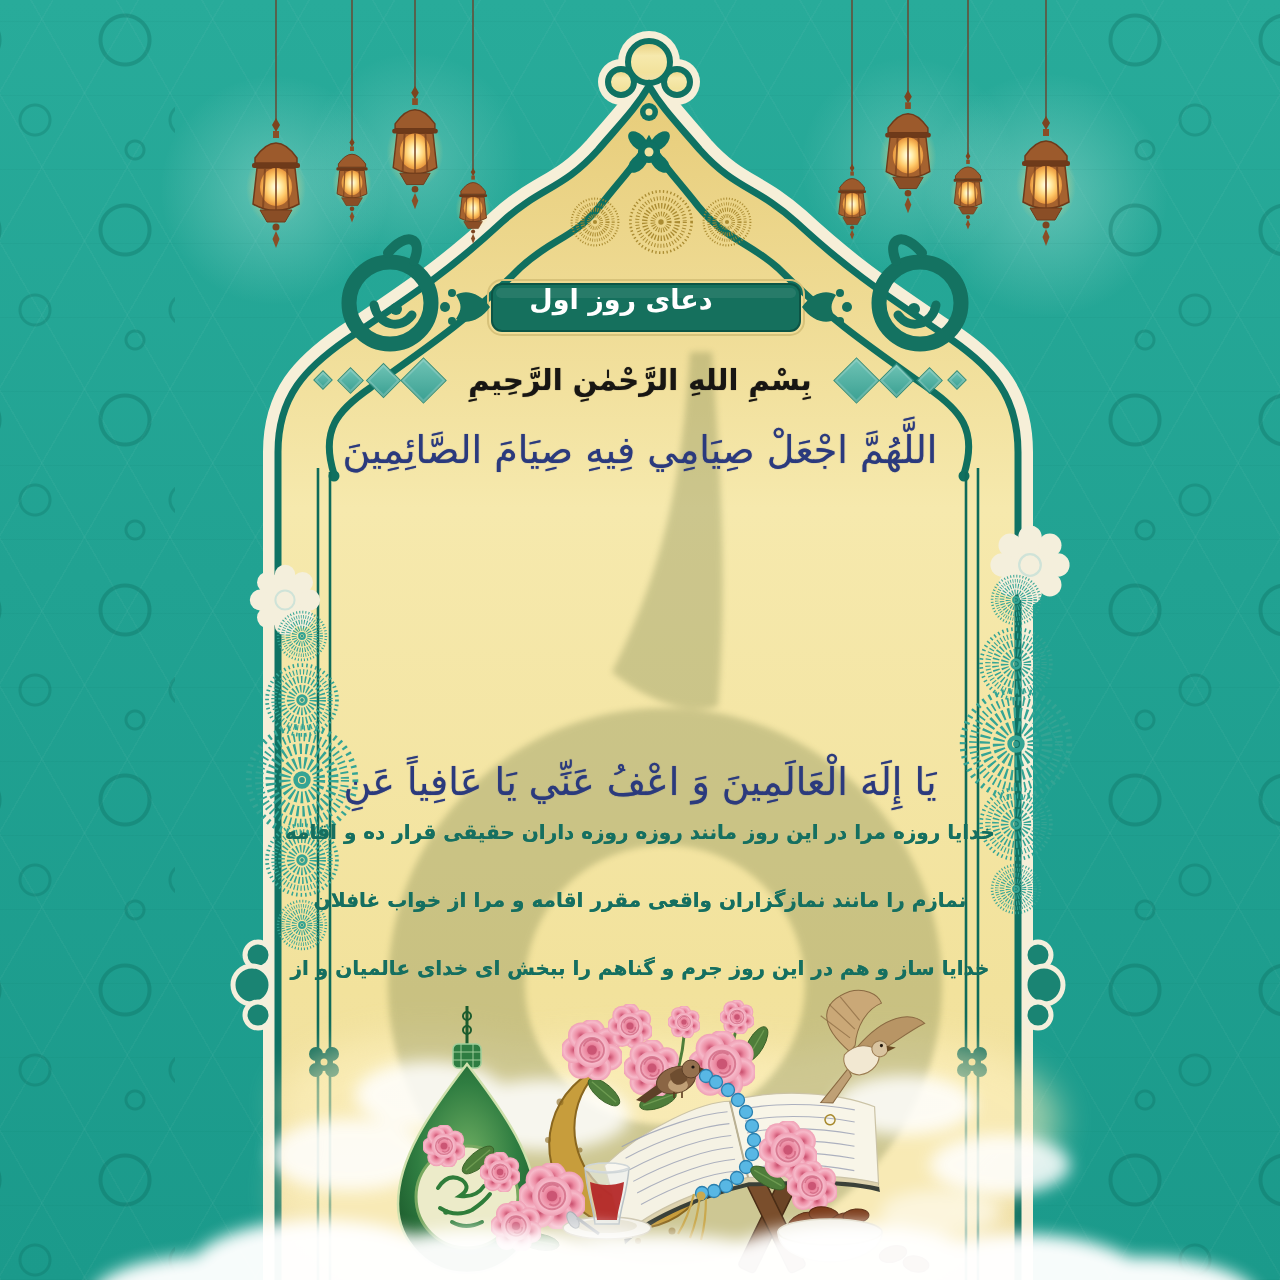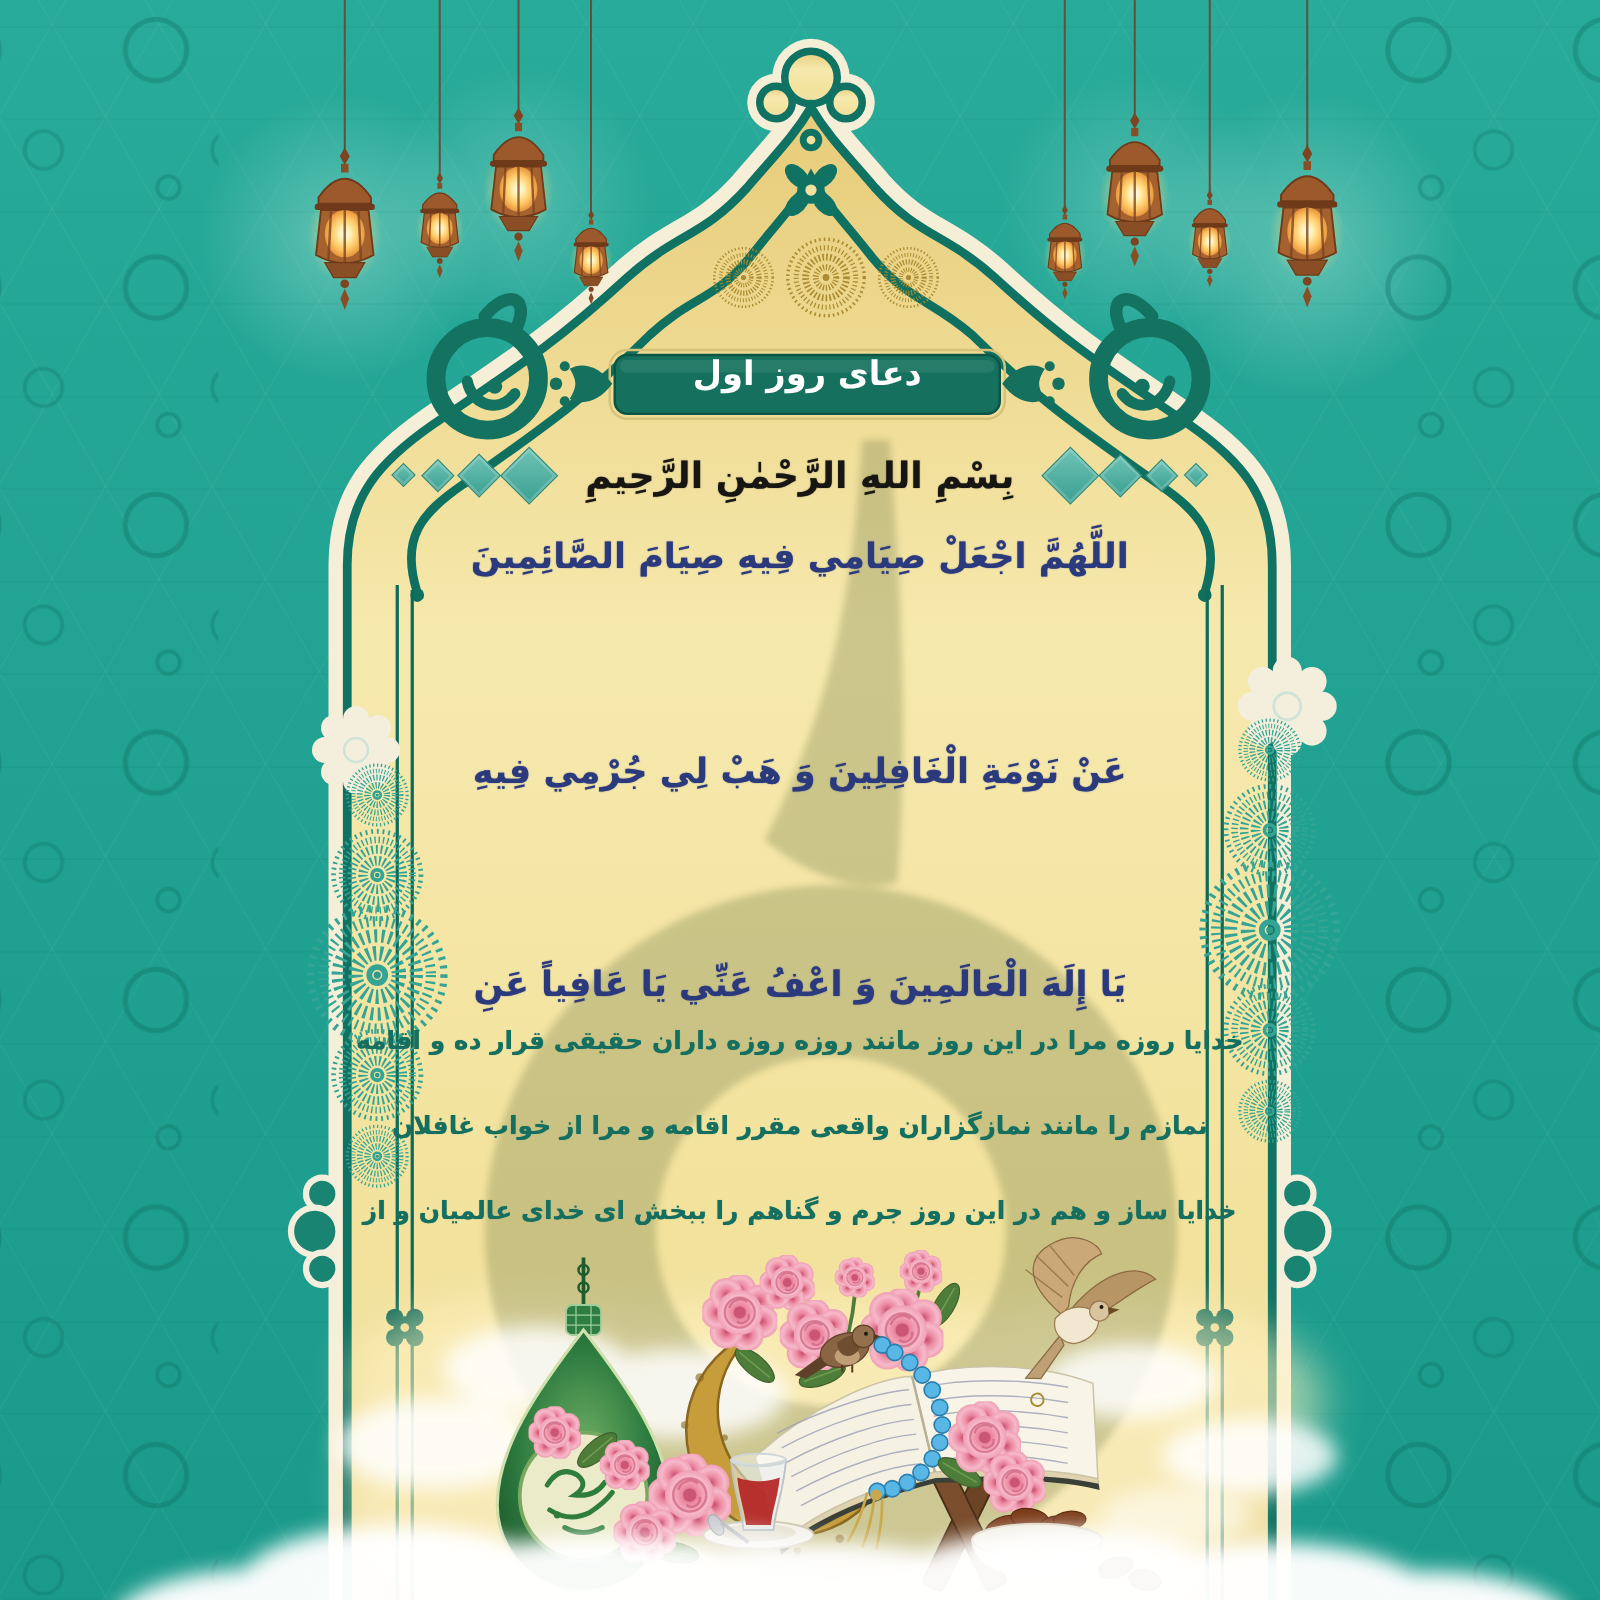--- a/index.html
+++ b/index.html
@@ -26,36 +26,36 @@
       radial-gradient(circle at 30px 40px, transparent 22px, rgba(9,100,87,.55) 23px 26px, transparent 27px),
       radial-gradient(circle at 90px 120px, transparent 13px, rgba(9,100,87,.45) 14px 16px, transparent 17px),
       radial-gradient(circle at 40px 150px, transparent 7px, rgba(9,100,87,.5) 8px 10px, transparent 11px);
     background-size:150px 190px;
   }
   .damask.left{left:-55px;}
   .damask.right{right:-55px;}
   .scene{position:absolute;left:0;top:0;width:1280px;height:1280px;}
   .txt{position:absolute;direction:rtl;}
   .banner-text{
-    left:492px;top:283px;width:308px;height:32px;display:flex;align-items:center;justify-content:center;
+    left:467px;top:283px;width:308px;height:32px;display:flex;align-items:center;justify-content:center;
     color:#ffffff;font-weight:700;font-size:27px;letter-spacing:.5px;z-index:6;
   }
   .bismillah-row{
     left:250px;top:354px;width:780px;height:52px;display:flex;align-items:center;justify-content:center;gap:28px;z-index:6;
   }
   .bismillah-text{color:#181613;font-weight:700;font-size:29px;white-space:nowrap;text-shadow:0 0 1px rgba(20,20,18,.6);}
   .chain{display:flex;align-items:center;gap:11px;}
   .dia{display:inline-block;transform:rotate(45deg);background:linear-gradient(135deg,#6fc3b5,#3aa092);border:1px solid #2e8d7f;box-shadow:inset 0 0 0 2px rgba(255,255,255,.18);}
   .d1{width:12px;height:12px}.d2{width:17px;height:17px}.d3{width:23px;height:23px}.d4{width:31px;height:31px}
   .dua{
     left:290px;top:428px;width:700px;height:376px;display:flex;flex-direction:column;
     justify-content:space-between;align-items:center;z-index:6;
   }
   .dua-line{
-    white-space:nowrap;direction:rtl;color:#2b3a7d;font-weight:700;font-size:28px;
+    white-space:nowrap;direction:rtl;color:#2b3a7d;font-weight:400;font-size:38px;
     text-shadow:0 0 1px rgba(43,58,125,.75);
     text-align:center;
   }
   .translation{
     left:300px;top:820px;width:680px;height:160px;display:flex;flex-direction:column;
     justify-content:space-between;align-items:center;z-index:6;gap:36px;
   }
   .fa-line{
     white-space:nowrap;direction:rtl;color:#156f60;font-weight:700;font-size:20px;
     text-shadow:0 0 .6px rgba(21,111,96,.85);
@@ -498,21 +498,20 @@
     <span class="chain">
       <span class="dia d4"></span>
         <span class="dia d3"></span>
         <span class="dia d2"></span>
         <span class="dia d1"></span>
     </span>
   </div>
 
   <div class="txt dua">
     <div class="dua-line">اللَّهُمَّ اجْعَلْ صِيَامِي فِيهِ صِيَامَ الصَّائِمِينَ</div>
-    <div class="dua-line">عَنْ نَوْمَةِ الْغَافِلِينَ وَ هَبْ لِي جُرْمِي فِيهِ</div>
     <div class="dua-line">يَا إِلَهَ الْعَالَمِينَ وَ اعْفُ عَنِّي يَا عَافِياً عَنِ</div>
   </div>
 
   <div class="txt translation">
     <div class="fa-line">خدایا روزه مرا در این روز مانند روزه روزه داران حقیقی قرار ده و اقامه</div>
     <div class="fa-line">نمازم را مانند نمازگزاران واقعی مقرر اقامه و مرا از خواب غافلان</div>
     <div class="fa-line">خدایا ساز و هم در این روز جرم و گناهم را ببخش ای خدای عالمیان و از</div>
   </div>
 </div>
 

